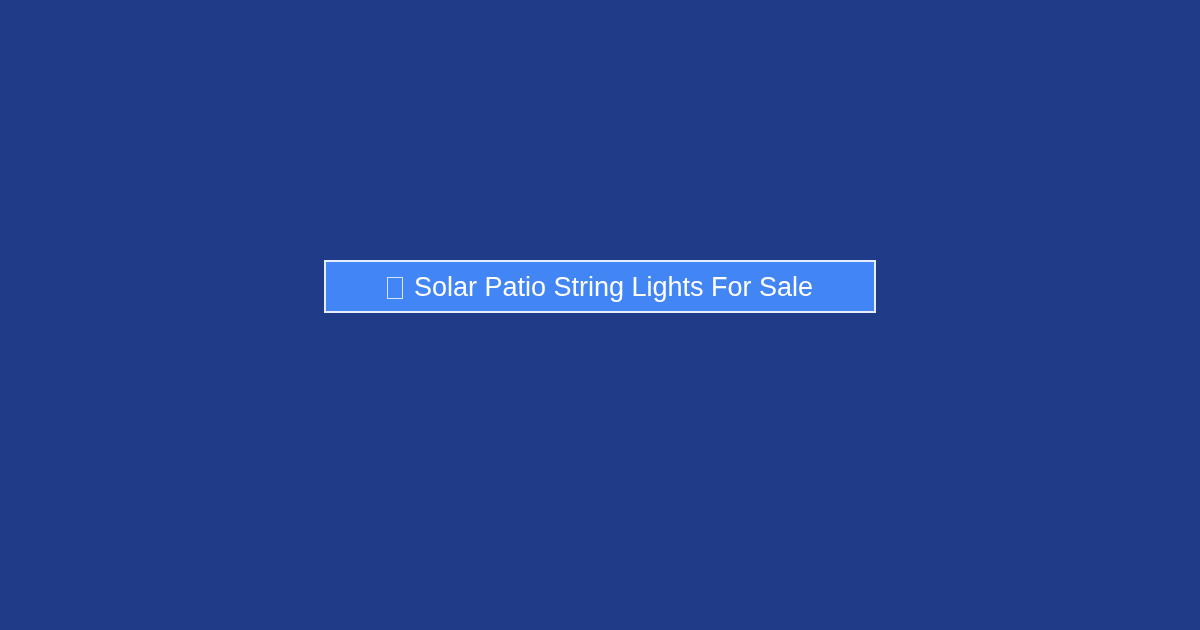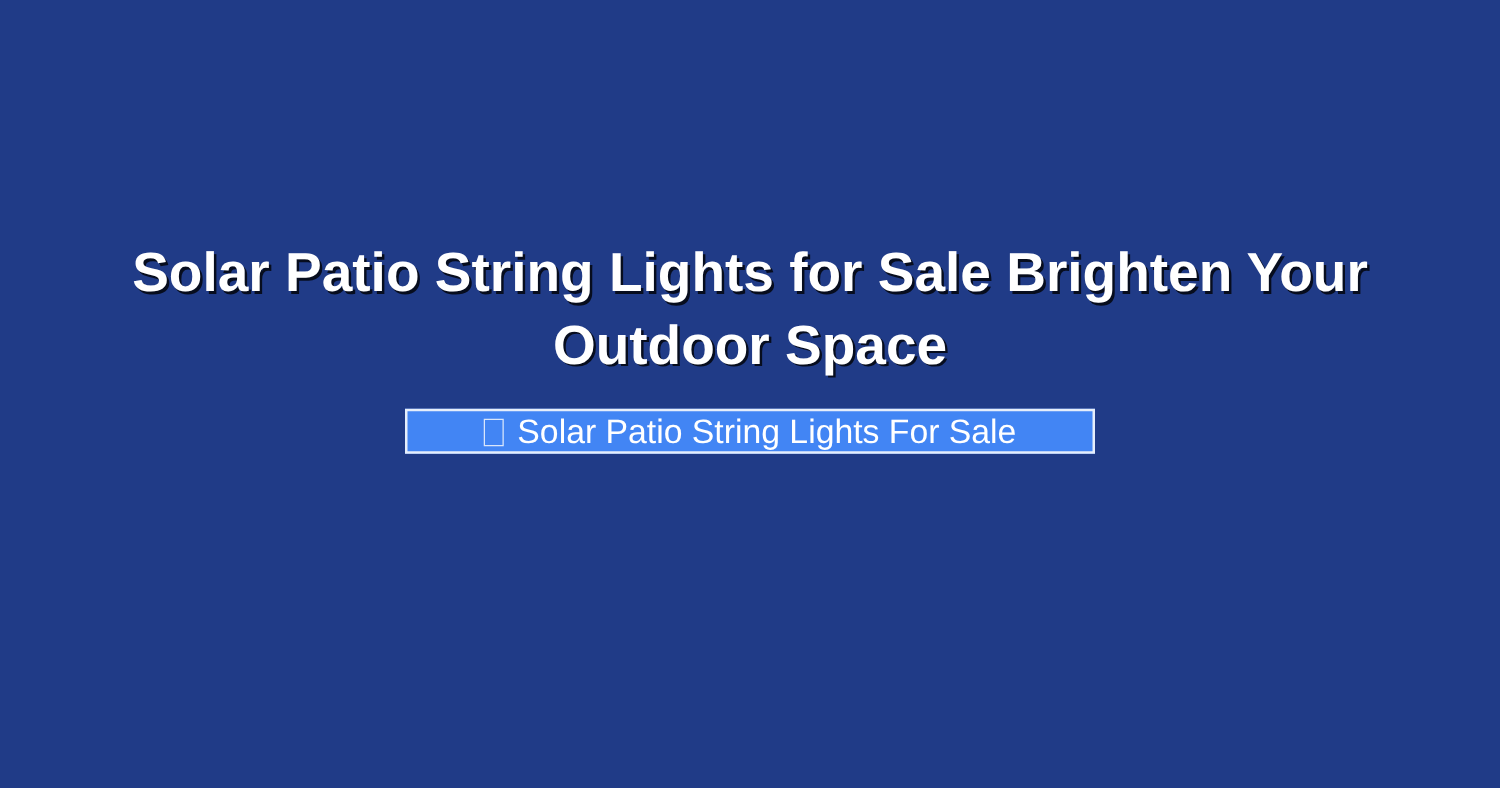--- a/index.html
+++ b/index.html
@@ -52,21 +52,21 @@
   }
 
   #cta-button {
     margin-top: 21px;
     box-sizing: border-box;
     display: inline-flex;
     align-items: center;
     justify-content: center;
     gap: 11px;
     min-width: 552px;
-    height: 36px;
+    height: 53px;
     padding: 0 22px;
     background-color: #4285f4;
     border: 2px solid #e6eefb;
     border-radius: 0px;
     cursor: pointer;
     user-select: none;
   }
 
   #cta-icon {
     display: inline-block;
@@ -89,21 +89,20 @@
     white-space: nowrap;
   }
 </style>
 </head>
 <body>
 
 <div id="og-card">
 
   <div class="content-stack">
 
-    <h1 id="headline">Solar Patio String Lights for Sale Brighten Your Outdoor Space</h1>
 
     <div id="cta-button">
       <span id="cta-icon"></span>
       <span id="cta-label">Solar Patio String Lights For Sale</span>
     </div>
 
   </div>
 
 </div>
 

